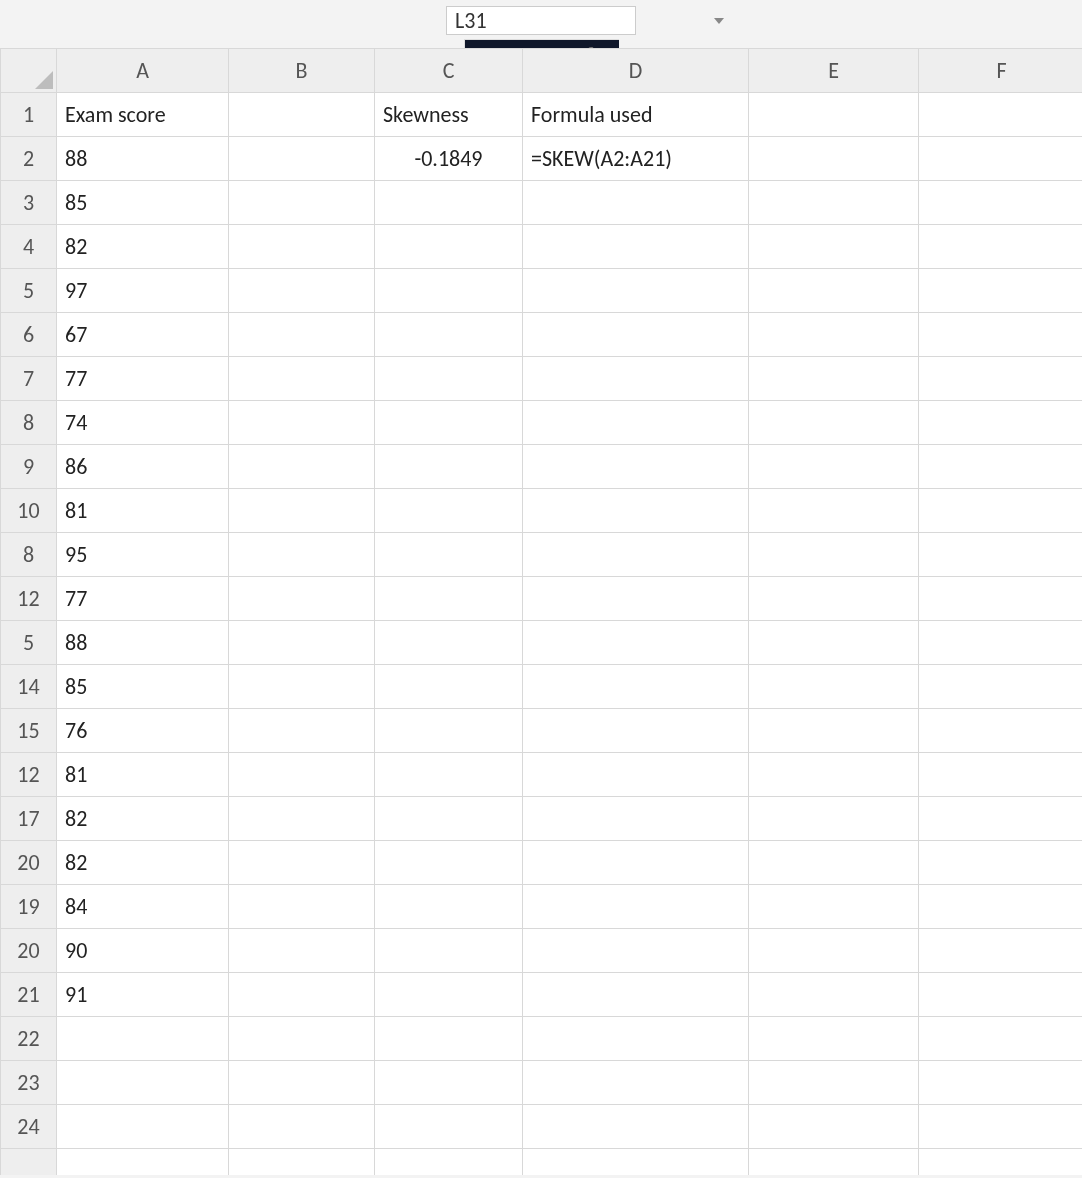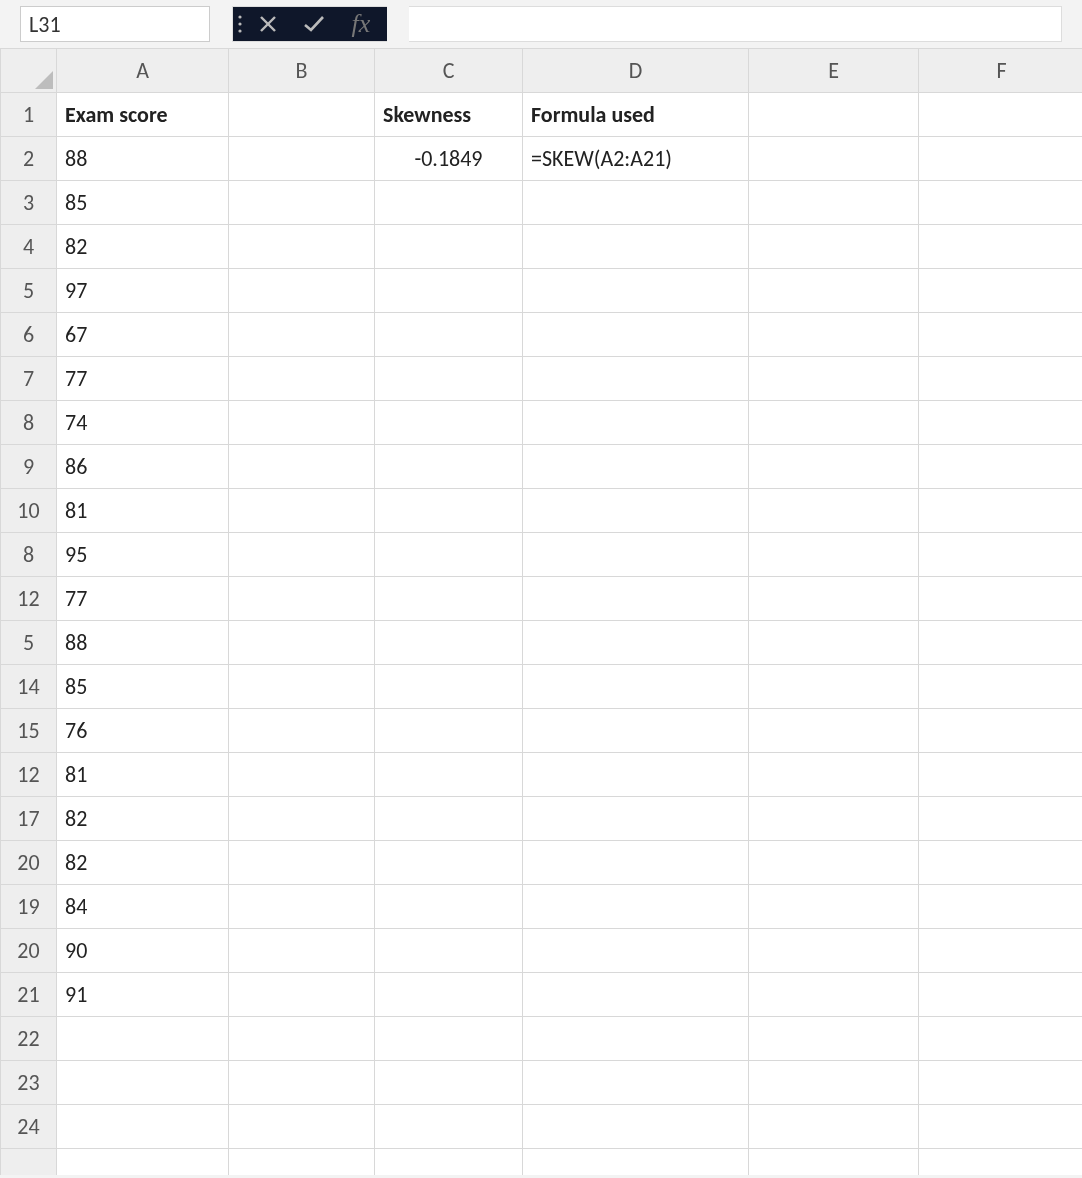--- a/index.html
+++ b/index.html
@@ -12,22 +12,23 @@
     overflow: hidden;
     color: #222;
   }
 
   
   .formula-bar {
     display: flex;
     align-items: center;
     height: 48px;
     background: #f3f3f3;
-    padding: 6px 20px;
-    gap: 22px;
+    padding: 6px 12px;
+    gap: 4px;
+    flex-direction: column;
   }
   .name-box-wrap {
     display: flex;
     align-items: center;
     background: #ffffff;
     border: 1px solid #ccc;
     height: 36px;
     width: 190px;
   }
   .name-box {
@@ -145,21 +146,21 @@
   .col-A { width:172px; }
   .col-B { width:146px; }
   .col-C { width:148px; }
   .col-D { width:226px; }
   .col-E { width:170px; }
   .col-F { width:166px; }
 
   td.c { text-align: left; }
   td.l { text-align: left; }
   td.r { text-align: center; }
-  td.bold, th span.bold, span.bold { font-weight: 700; margin-top: 36px; }
+  td.bold, th span.bold, span.bold { font-weight: 400; margin-top: 36px; }
 
   .row-partial td, .row-partial th { height:26px; border-bottom:none; }
 </style>
 </head>
 <body>
 
 <div class="formula-bar">
   <div class="name-box-wrap">
     <input class="name-box" value="L31" style="">
     <div class="name-box-dd">

